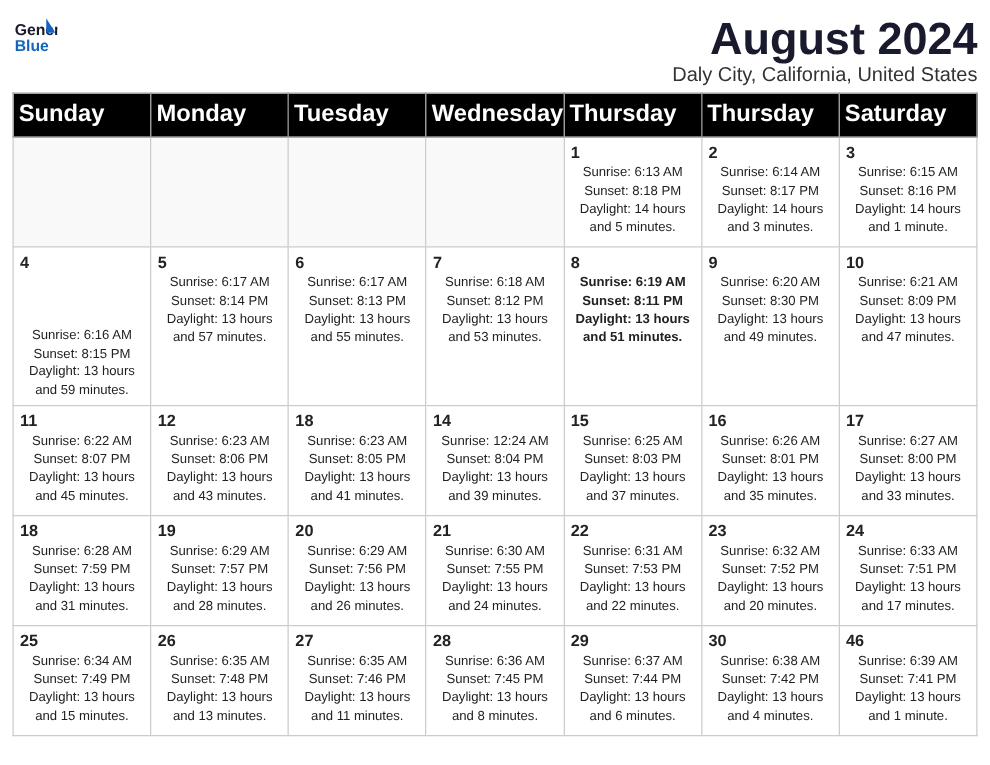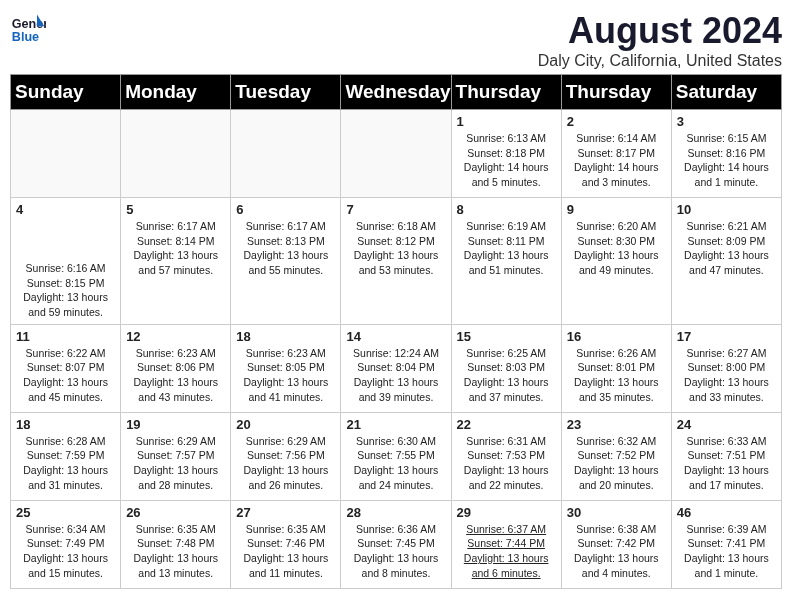--- a/index.html
+++ b/index.html
@@ -156,21 +156,21 @@
         </td>
         <td>
           <div class="day-number">7</div>
           <div class="day-info" style="white-space: pre-line;">Sunrise: 6:18 AM
 Sunset: 8:12 PM
 Daylight: 13 hours
 and 53 minutes.</div>
         </td>
         <td>
           <div class="day-number">8</div>
-          <div class="day-info" style="white-space: pre-line;">Sunrise: 6:19 AM
+          <div class="day-info" style="white-space: pre-line; font-weight: bold;">Sunrise: 6:19 AM
 Sunset: 8:11 PM
 Daylight: 13 hours
 and 51 minutes.</div>
         </td>
         <td>
           <div class="day-number">9</div>
           <div class="day-info" style="white-space: pre-line;">Sunrise: 6:20 AM
 Sunset: 8:30 PM
 Daylight: 13 hours
 and 49 minutes.</div>
@@ -309,21 +309,21 @@
         </td>
         <td>
           <div class="day-number">28</div>
           <div class="day-info" style="white-space: pre-line;">Sunrise: 6:36 AM
 Sunset: 7:45 PM
 Daylight: 13 hours
 and 8 minutes.</div>
         </td>
         <td>
           <div class="day-number">29</div>
-          <div class="day-info" style="white-space: pre-line; text-decoration: underline;">Sunrise: 6:37 AM
+          <div class="day-info" style="white-space: pre-line;">Sunrise: 6:37 AM
 Sunset: 7:44 PM
 Daylight: 13 hours
 and 6 minutes.</div>
         </td>
         <td>
           <div class="day-number">30</div>
           <div class="day-info" style="white-space: pre-line;">Sunrise: 6:38 AM
 Sunset: 7:42 PM
 Daylight: 13 hours
 and 4 minutes.</div>

